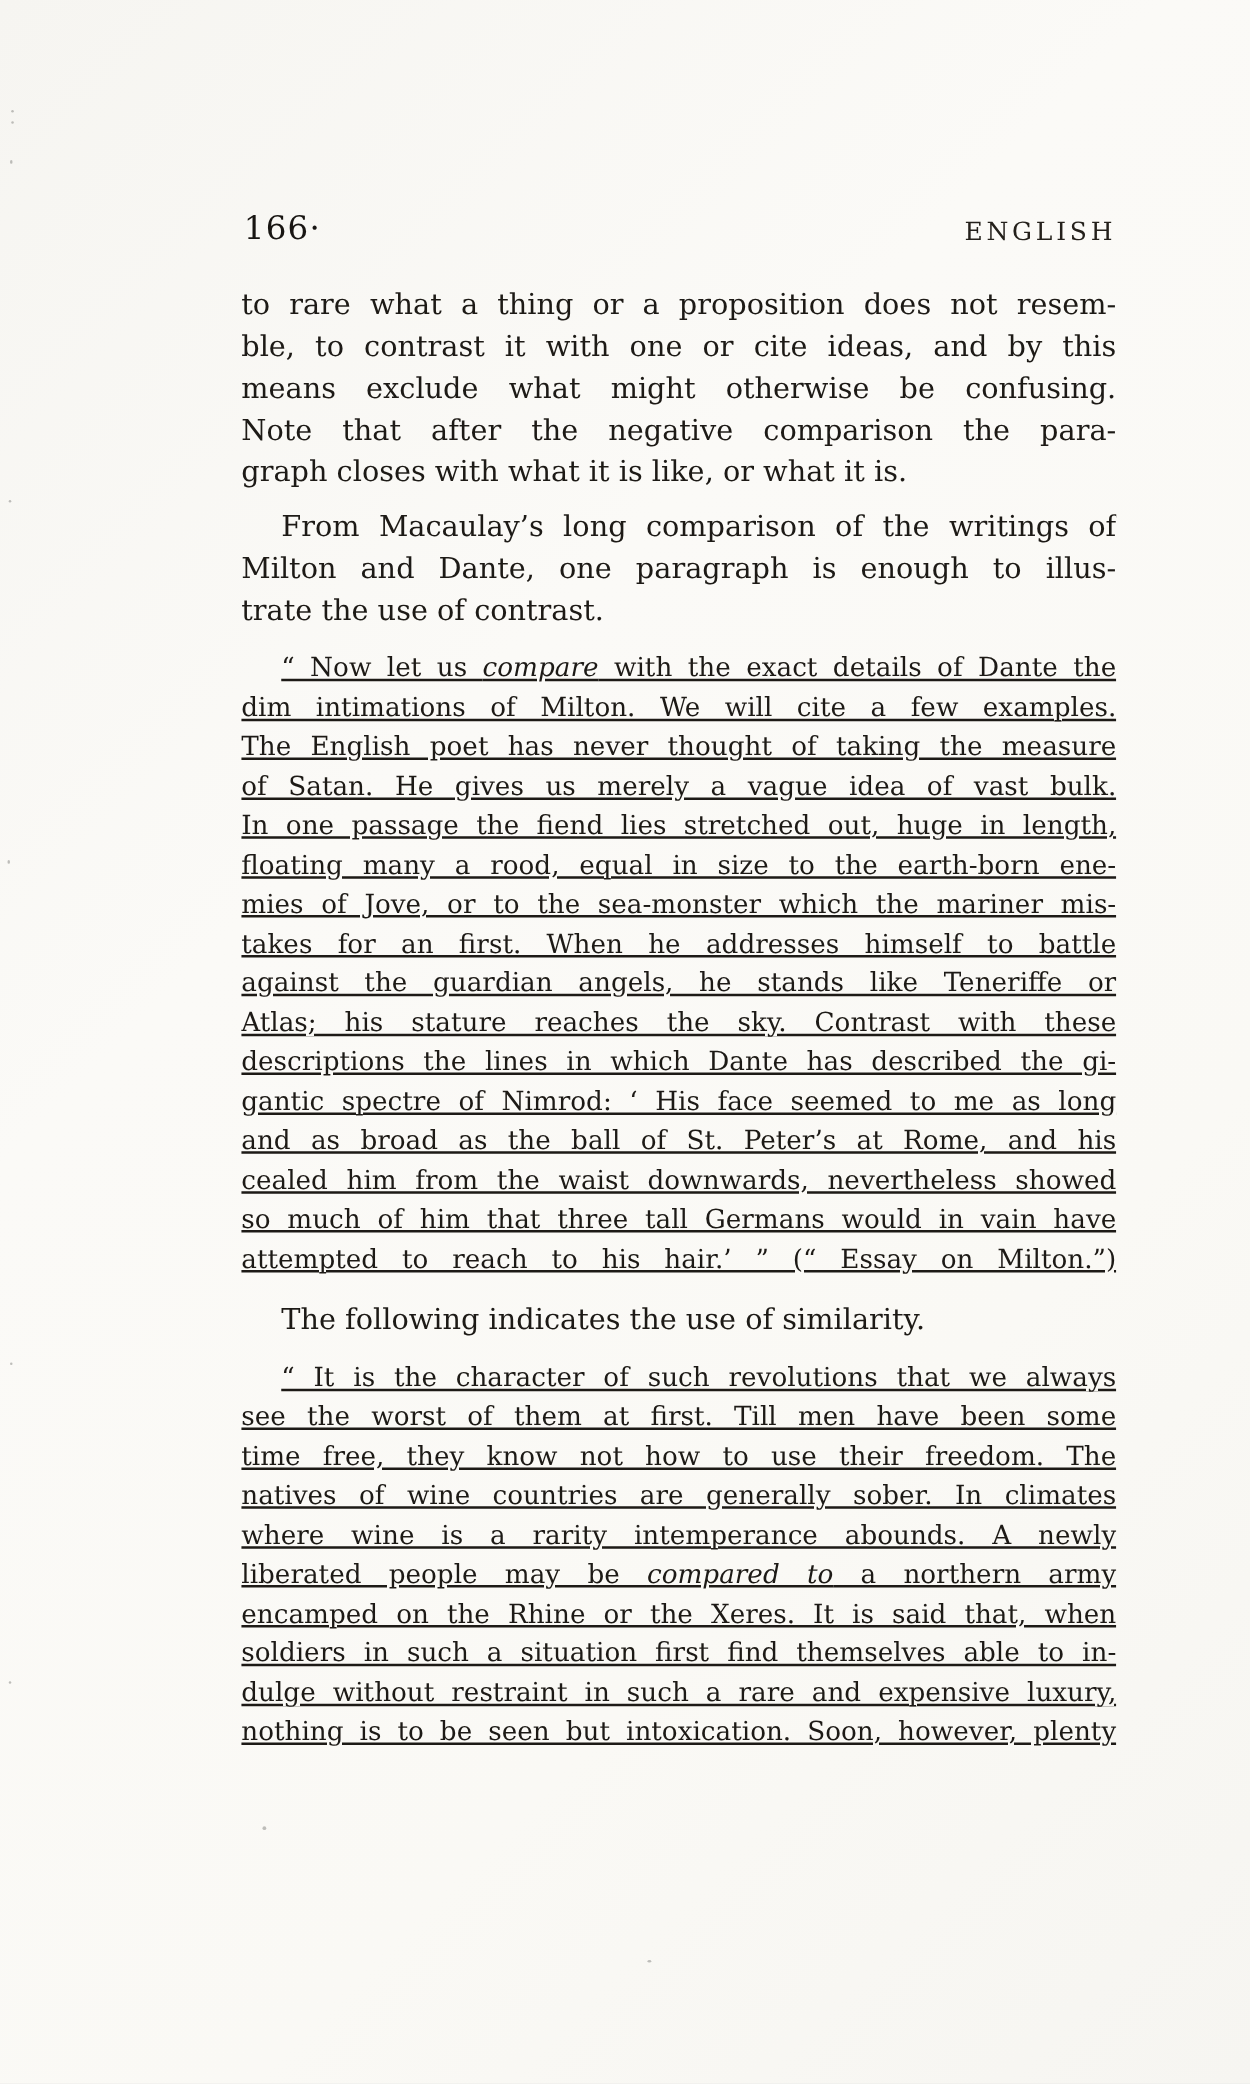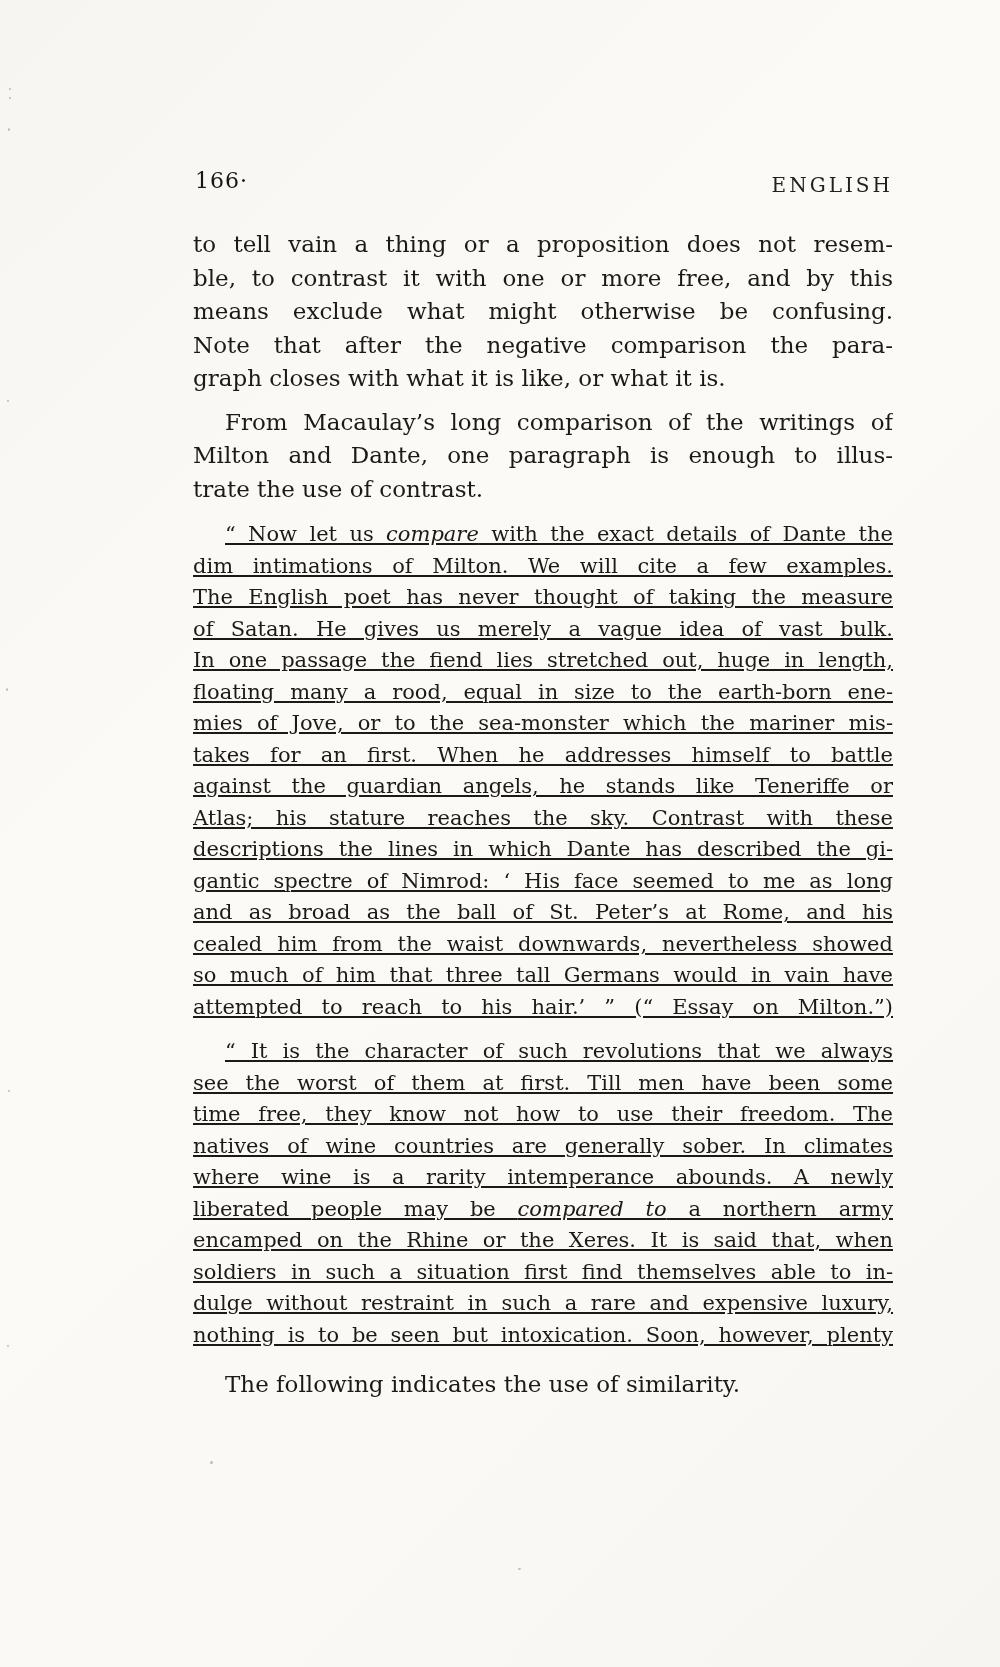--- a/index.html
+++ b/index.html
@@ -29,21 +29,21 @@
   }
   .running-head {
     position: relative;
     height: 34px;
     margin-bottom: 26px;
   }
   .page-number {
     position: absolute;
     left: 2px;
     top: 0;
-    font-size: 22px;
+    font-size: 26px;
     letter-spacing: 1px;
     color: #181512;
   }
   .header-title {
     text-align: right;
     font-size: 20px;
     letter-spacing: 3px;
     padding-top: 5px;
     color: #24201b;
   }
@@ -104,22 +104,22 @@
   <div class="speck" style="left:518px;top:1568px; width:3px; height:2px;"></div>
 
   <div class="text-block">
     <div class="running-head">
       <span class="page-number">166·</span>
       <div class="header-title">ENGLISH</div>
     </div>
 
     <div id="paragraphs">
         <div class="para main">
-          <div class="line just">to tell vain a thing or a proposition does not resem-</div>
-          <div class="line just">ble, to contrast it with one or more free, and by this</div>
+          <div class="line just">to rare what a thing or a proposition does not resem-</div>
+          <div class="line just">ble, to contrast it with one or cite ideas, and by this</div>
           <div class="line just">means exclude what might otherwise be confusing.</div>
           <div class="line just">Note that after the negative comparison the para-</div>
           <div class="line">graph closes with what it is like, or what it is.</div>
         </div>
         <div class="para main">
           <div class="line indent just">From Macaulay’s long comparison of the writings of</div>
           <div class="line just">Milton and Dante, one paragraph is enough to illus-</div>
           <div class="line">trate the use of contrast.</div>
         </div>
         <div class="para quote">
@@ -133,31 +133,31 @@
           <div class="line just">takes for an first.  When he addresses himself to battle</div>
           <div class="line just">against the guardian angels, he stands like Teneriffe or</div>
           <div class="line just">Atlas; his stature reaches the sky.  Contrast with these</div>
           <div class="line just">descriptions the lines in which Dante has described the gi-</div>
           <div class="line just">gantic spectre of Nimrod: ‘ His face seemed to me as long</div>
           <div class="line just">and as broad as the ball of St. Peter’s at Rome, and his</div>
           <div class="line just">cealed him from the waist downwards, nevertheless showed</div>
           <div class="line just">so much of him that three tall Germans would in vain have</div>
           <div class="line just">attempted to reach to his hair.’ ”   (“ Essay on Milton.”)</div>
         </div>
+        <div class="para main">
+          <div class="line indent">The following indicates the use of similarity.</div>
+        </div>
         <div class="para quote">
           <div class="line indent just">“ It is the character of such revolutions that we always</div>
           <div class="line just">see the worst of them at first.  Till men have been some</div>
           <div class="line just">time free, they know not how to use their freedom.  The</div>
           <div class="line just">natives of wine countries are generally sober.  In climates</div>
           <div class="line just">where wine is a rarity intemperance abounds.  A newly</div>
           <div class="line just">liberated people may be <i>compared to</i> a northern army</div>
           <div class="line just">encamped on the Rhine or the Xeres.  It is said that, when</div>
           <div class="line just">soldiers in such a situation first find themselves able to in-</div>
           <div class="line just">dulge without restraint in such a rare and expensive luxury,</div>
           <div class="line just">nothing is to be seen but intoxication.  Soon, however, plenty</div>
         </div>
-        <div class="para main">
-          <div class="line indent">The following indicates the use of similarity.</div>
-        </div>
       </div>
   </div>
 
 </div>
 
 </body></html>

